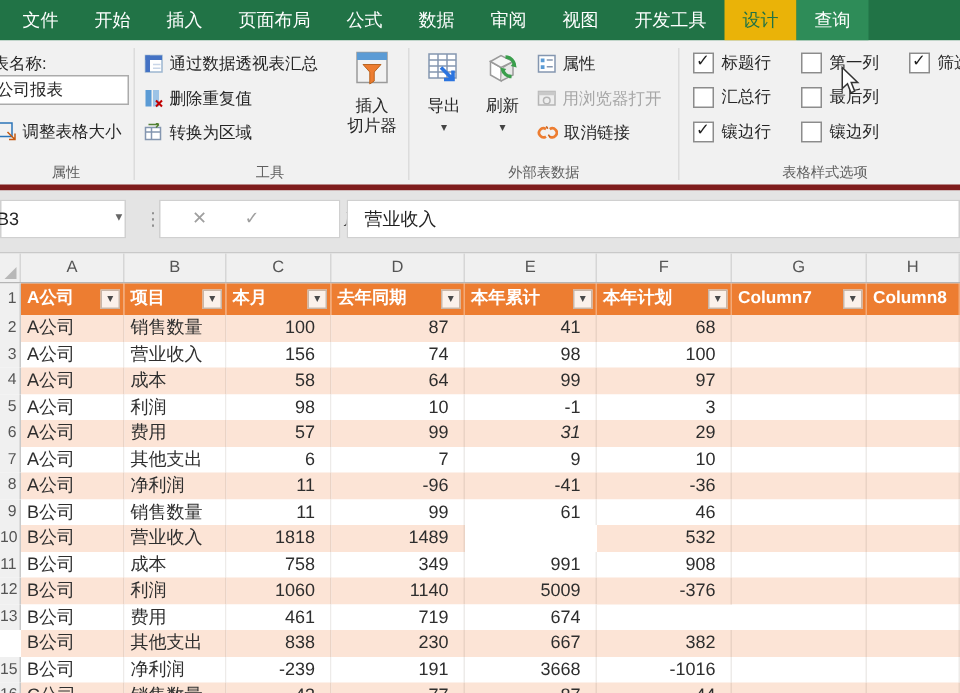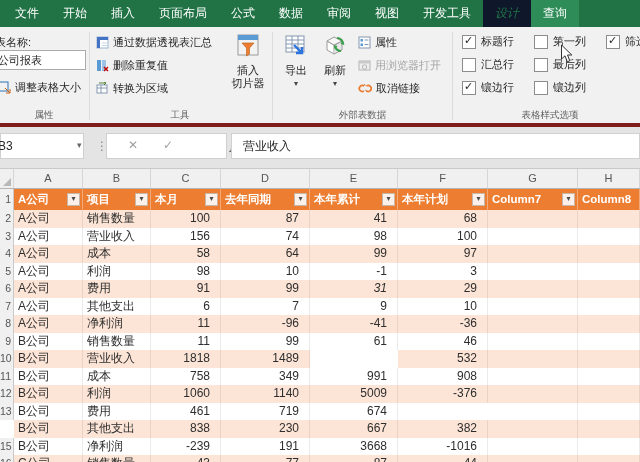--- a/index.html
+++ b/index.html
@@ -2,21 +2,21 @@
 <html><head>
 <meta charset="utf-8">
 <style>
   html,body{margin:0;padding:0;background:#fff;}
   .app{position:relative;width:640px;height:462px;overflow:hidden;background:#fff;
        font-family:"Liberation Sans",sans-serif;-webkit-font-smoothing:antialiased;}
   
   .tabs{position:absolute;left:0;top:0;width:640px;height:27px;background:#217346;display:flex;}
   .tab{color:#fff;font-size:12px;line-height:27px;padding:0 12px;white-space:nowrap;}
   .tab:first-child{margin-left:3px;}
-  .tab.active{background:#0f172a;color:#217346;font-style:italic;}
+  .tab.active{background:#eab308;color:#217346;}
   .tab.contextual{background:#2e8c58;}
   
   .ribbon{position:absolute;top:27px;left:0;width:640px;height:100px;background:#f1f1f1;border-bottom:4px solid #7f1d1d;box-sizing:border-box;}
   .rdiv{position:absolute;top:5px;height:88px;width:1px;background:#dcdcdc;}
   .grouplabel{position:absolute;top:82px;font-size:9.5px;color:#5f5f5f;text-align:center;}
   .smallbtn{position:absolute;height:20px;display:flex;align-items:center;font-size:11px;color:#262626;white-space:nowrap;}
   .smallbtn .ic{margin-right:4px;display:inline-flex;}
   .smallbtn.disabled{color:#a6a6a6;}
   .bigbtn{position:absolute;top:4px;height:88px;text-align:center;font-size:11px;color:#262626;}
   .bigbtn .bic{display:block;margin:2px auto 3px;}
@@ -334,21 +334,21 @@
           <div class="dcell num plain" style="left: 221px; width: 89px;">10</div>
           <div class="dcell num plain" style="left: 310px; width: 88px;">-1</div>
           <div class="dcell num plain" style="left: 398px; width: 90px;">3</div>
           <div class="dcell num plain" style="left: 488px; width: 90px;"></div>
           <div class="dcell num plain" style="left: 578px; width: 62px;"></div>
         </div>
         <div class="drow" style="top: 91px;">
           <div class="rnum" style="top: 0px; height: 17.5px; line-height: 17.5px;">6</div>
           <div class="dcell txt band" style="left: 14px; width: 69px;">A公司</div>
           <div class="dcell txt band" style="left: 83px; width: 68px;">费用</div>
-          <div class="dcell num band" style="left: 151px; width: 70px;">91</div>
+          <div class="dcell num band" style="left: 151px; width: 70px;">57</div>
           <div class="dcell num band" style="left: 221px; width: 89px;">99</div>
           <div class="dcell num band" style="left: 310px; width: 88px; font-style: italic;">31</div>
           <div class="dcell num band" style="left: 398px; width: 90px;">29</div>
           <div class="dcell num band" style="left: 488px; width: 90px;"></div>
           <div class="dcell num band" style="left: 578px; width: 62px;"></div>
         </div>
         <div class="drow" style="top: 108.5px;">
           <div class="rnum" style="top: 0px; height: 17.5px; line-height: 17.5px;">7</div>
           <div class="dcell txt plain" style="left: 14px; width: 69px;">A公司</div>
           <div class="dcell txt plain" style="left: 83px; width: 68px;">其他支出</div>

